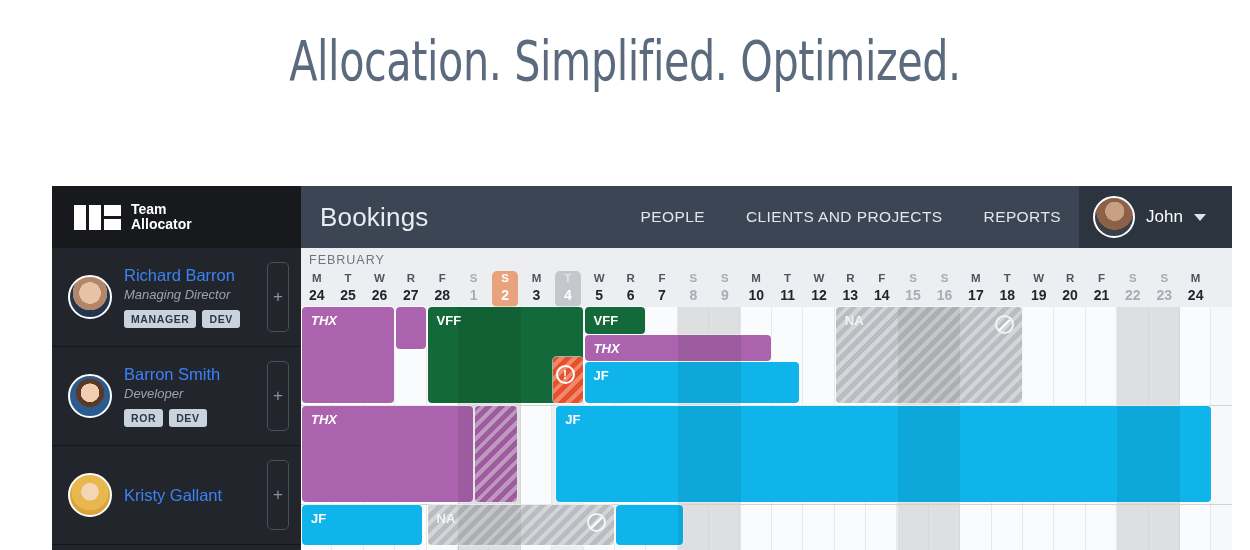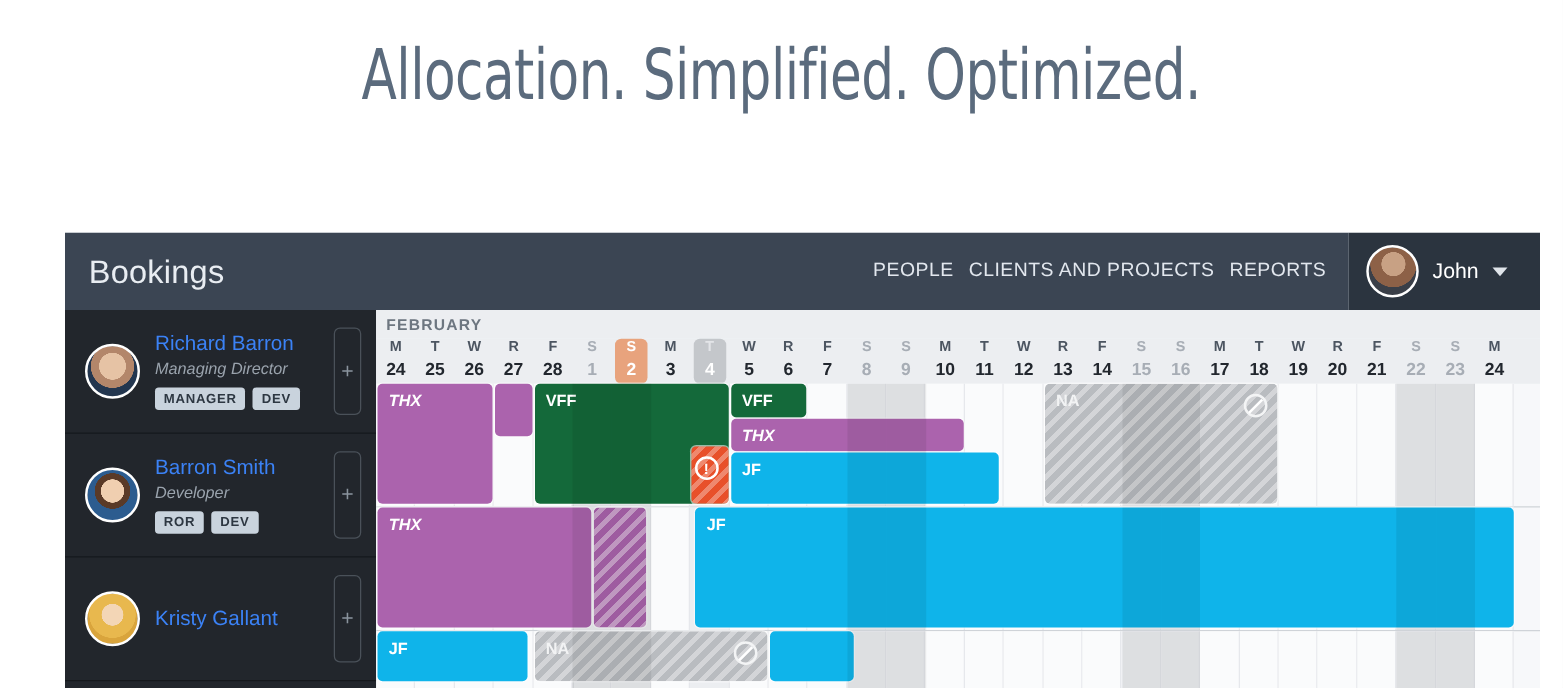--- a/index.html
+++ b/index.html
@@ -59,21 +59,21 @@
     background: #3b4553;
     display: flex; align-items: center;
     position: relative;
   }
   .page-title {
     color: #e9edf2; font-size: 26px; font-weight: 300;
     margin-left: 19px; letter-spacing: 0.2px;
   }
   .nav {
     margin-left: auto;
-    display: flex; align-items: center; gap: 12px;
+    display: flex; align-items: center; gap: 41px;
     padding-right: 18px;
   }
   .nav-item {
     color: #e2e7ee; font-size: 15.5px; letter-spacing: 0.4px;
     cursor: pointer; white-space: nowrap;
   }
   .userbox {
     width: 153px; height: 62px;
     background: #2b343f;
     display: flex; align-items: center;
@@ -240,20 +240,34 @@
 <body>
 
 <div class="hero">
   <h1>Allocation. Simplified. Optimized.</h1>
 </div>
 
 <div class="app">
 
   <div class="topbar">
 
+    <div class="brandbar">
+      <div class="logo-mark">
+        <div class="bar"></div>
+        <div class="bar"></div>
+        <div class="stack">
+            <div></div>
+            <div></div>
+          </div>
+      </div>
+      <div class="brand-text">
+        <div>Team</div>
+        <div>Allocator</div>
+      </div>
+    </div>
 
     <div class="appbar">
       <div class="page-title">Bookings</div>
       <div class="nav">
         <div class="nav-item">PEOPLE</div>
         <div class="nav-item">CLIENTS AND PROJECTS</div>
         <div class="nav-item">REPORTS</div>
       </div>
     </div>
 
@@ -298,21 +312,21 @@
        <div class="p-name">Kristy Gallant</div>
 
      </div>
      <div class="addbtn">+</div>
           </div>
         </div>
     </div>
 
     <div class="grid">
       <div class="months" id="months-row">
-          <div class="month" style="width: 157px; flex: 0 0 157px; font-weight: bold;">FEBRUARY</div>
+          <div class="month" style="width: 157px; flex: 0 0 157px;">FEBRUARY</div>
         </div>
       <div class="days" id="days-row">
           <div class="daycol">
             <div class="pill"></div>
     <div class="dow">M</div>
     <div class="dnum">24</div>
           </div>
           <div class="daycol">
             <div class="pill"></div>
     <div class="dow">T</div>

